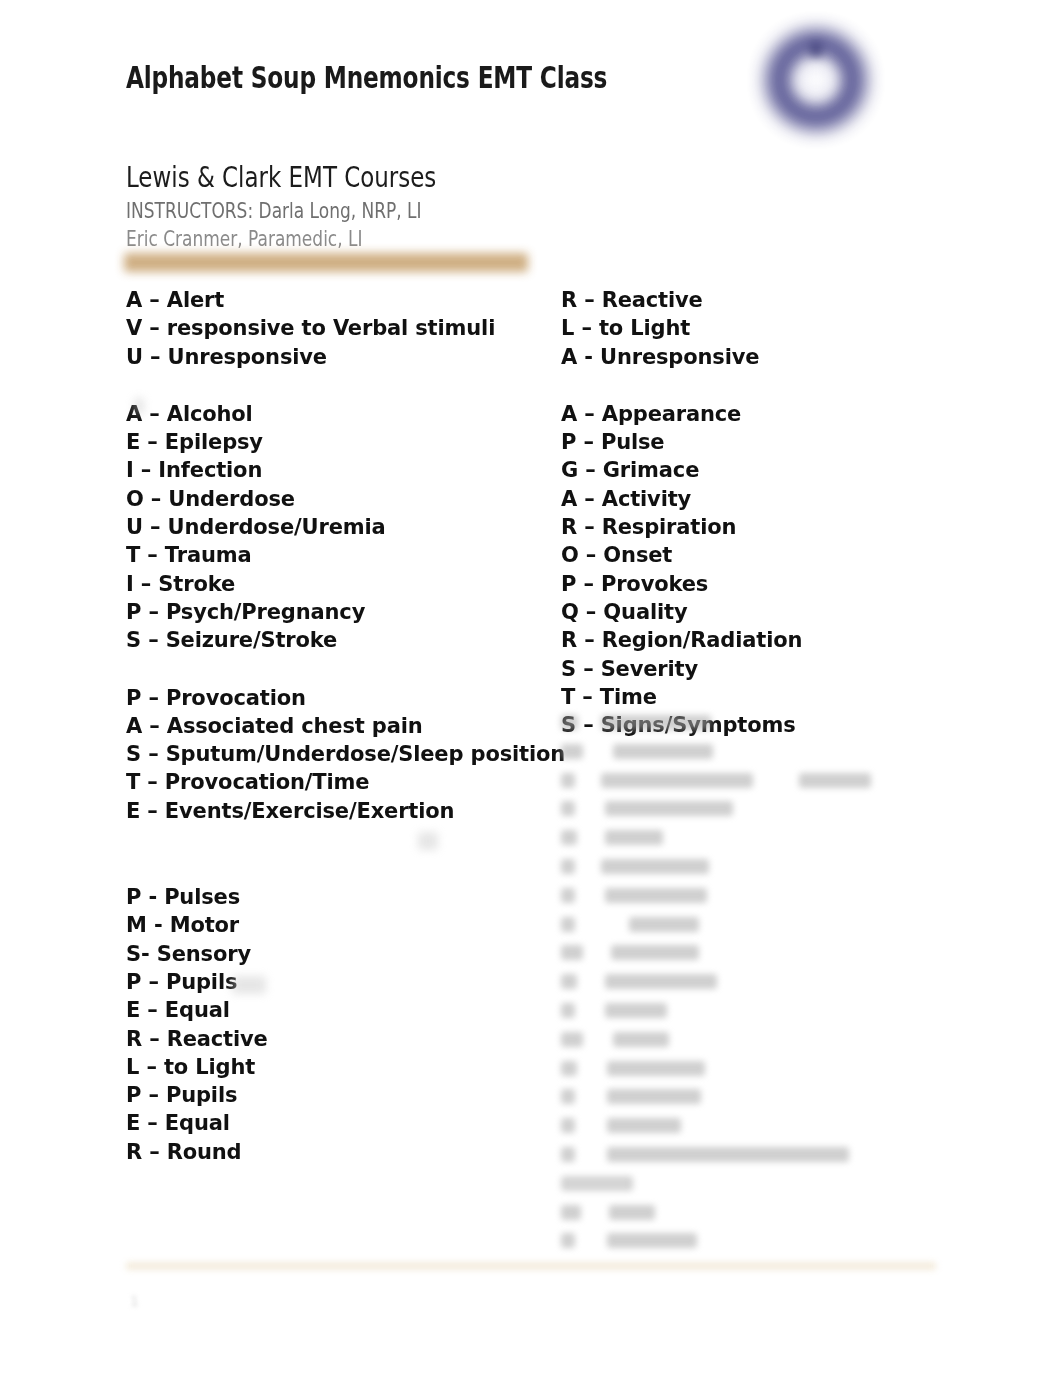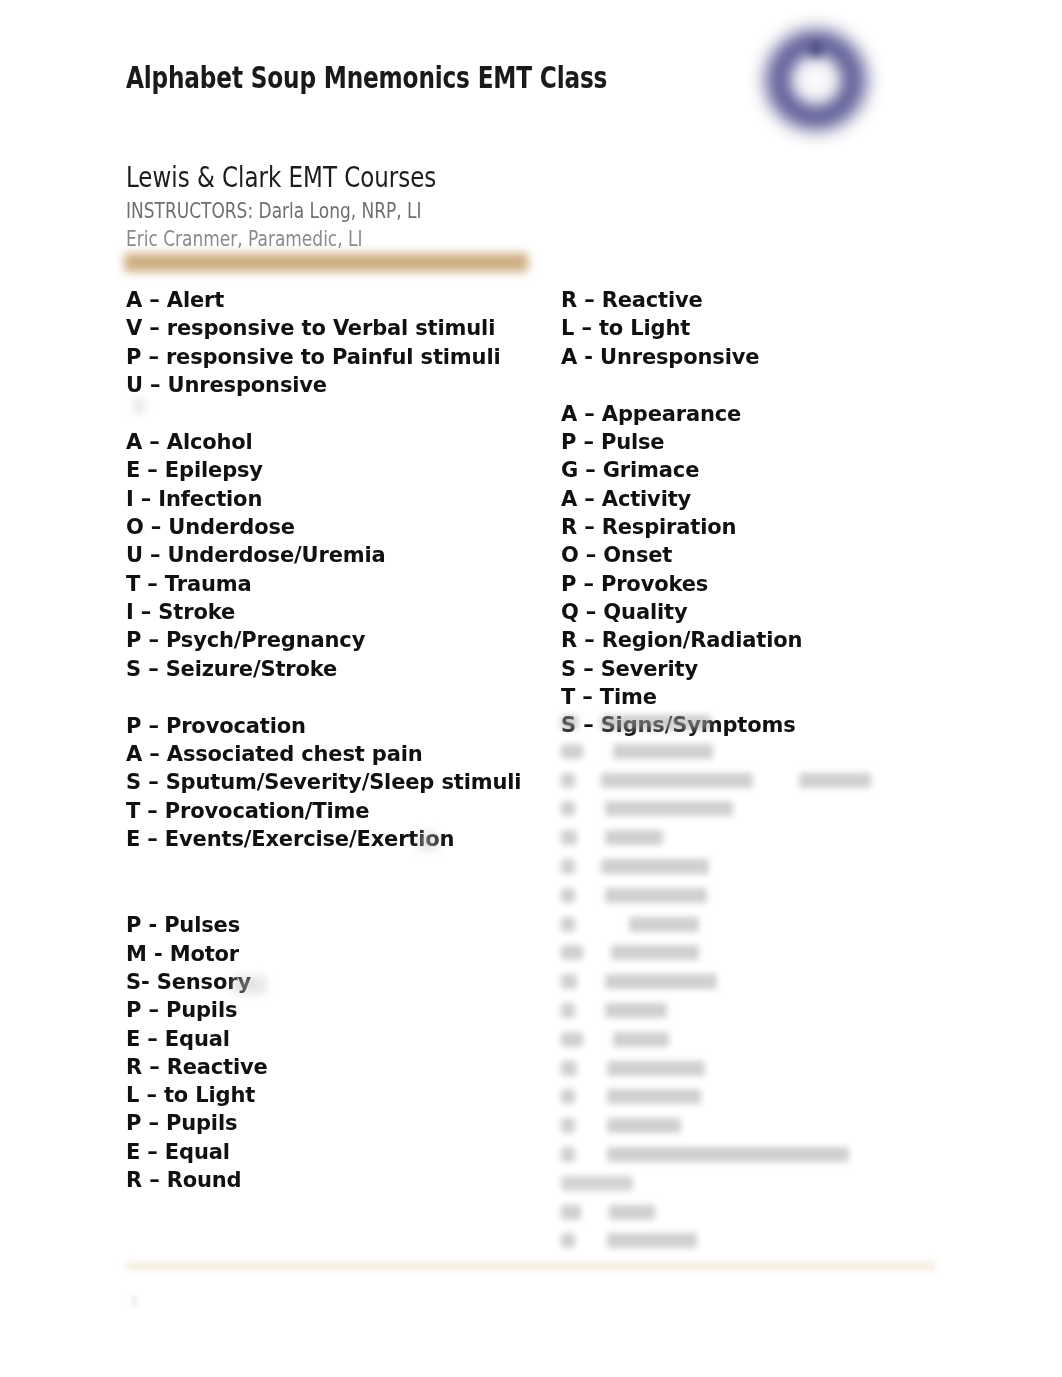--- a/index.html
+++ b/index.html
@@ -225,38 +225,37 @@
   <div class="instructor-line instructor-1">INSTRUCTORS: Darla Long, NRP, LI</div>
 
   <div class="instructor-line instructor-2">Eric Cranmer, Paramedic, LI</div>
 
   <div class="redacted-bar"></div>
 
   <div class="col col-left" id="left-column">
       <div class="mnemonic-group">
         <div class="mline">A – Alert</div>
         <div class="mline">V – responsive to Verbal stimuli</div>
-        <div class="mline">P – responsive to Painful stimuli</div>
         <div class="mline">U – Unresponsive</div>
       </div>
       <div class="mnemonic-group">
         <div class="mline">A – Alcohol</div>
         <div class="mline">E – Epilepsy</div>
         <div class="mline"> I – Infection</div>
         <div class="mline">O – Underdose</div>
         <div class="mline">U – Underdose/Uremia</div>
         <div class="mline">T – Trauma</div>
         <div class="mline">I – Stroke</div>
         <div class="mline">P – Psych/Pregnancy</div>
         <div class="mline">S – Seizure/Stroke</div>
       </div>
       <div class="mnemonic-group">
         <div class="mline">P – Provocation</div>
         <div class="mline">A – Associated chest pain</div>
-        <div class="mline">S – Sputum/Severity/Sleep stimuli</div>
+        <div class="mline">S – Sputum/Underdose/Sleep position</div>
         <div class="mline">T – Provocation/Time</div>
         <div class="mline">E – Events/Exercise/Exertion</div>
       </div>
       <div class="mnemonic-group gap-lg">
         <div class="mline">P - Pulses</div>
         <div class="mline">M - Motor</div>
         <div class="mline">S- Sensory</div>
         <div class="mline">P – Pupils</div>
         <div class="mline">E – Equal</div>
         <div class="mline">R – Reactive</div>

